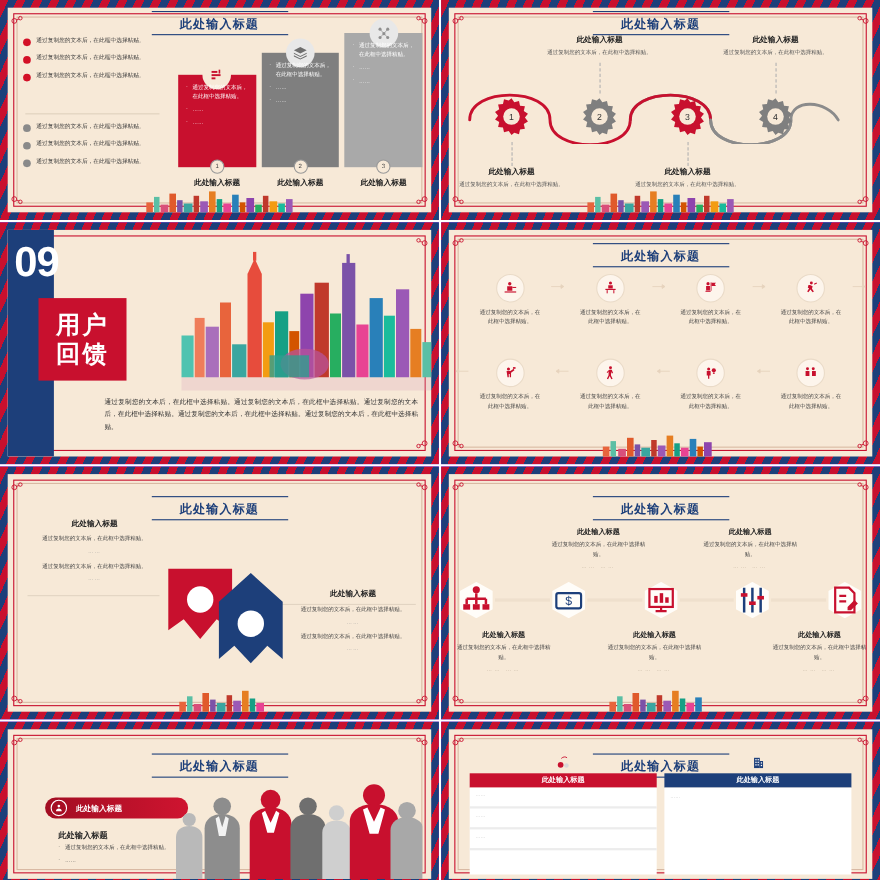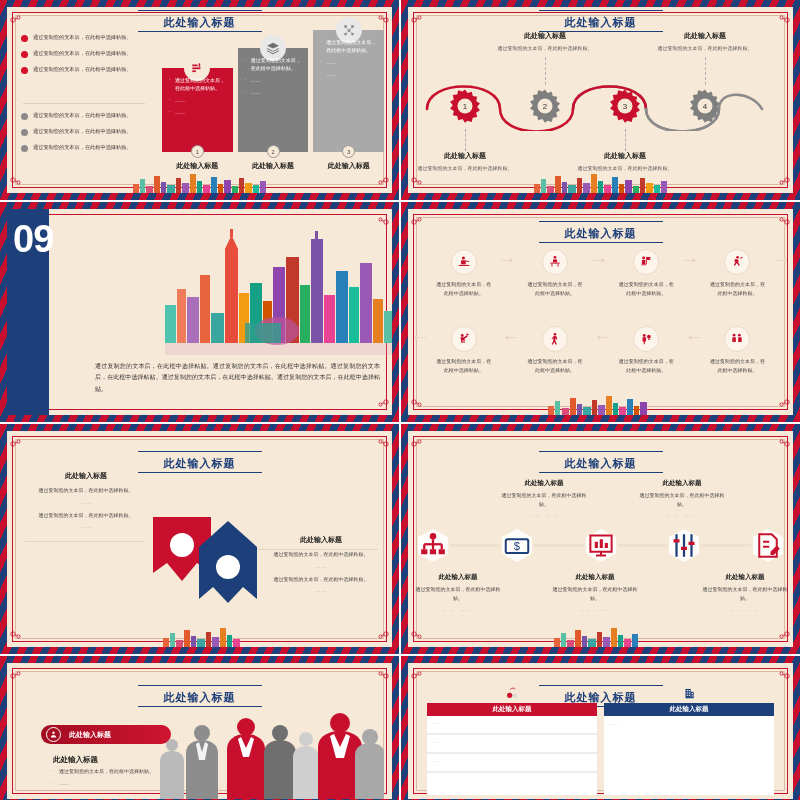--- a/index.html
+++ b/index.html
@@ -435,20 +435,24 @@
       <div class="orn br"><svg viewBox="0 0 14 10">
             <g fill="none" stroke="#c8102e" stroke-width=".8">
               <circle cx="4" cy="7" r="2.2"></circle>
               <circle cx="9.5" cy="4.5" r="1.6"></circle>
               <path d="M6 6 Q8 6 8.4 5"></path>
             </g>
           </svg></div>
 
       <div class="s3-band"></div>
       <div class="s3-num">09</div>
+      <div class="s3-red">
+        <span>用户</span>
+        <span>回馈</span>
+      </div>
 
       <svg class="s3-city" viewBox="0 0 240 130" preserveAspectRatio="xMidYMax meet">
         <g>
           <rect x="8" y="78" width="11" height="38" fill="#4fc3b0"></rect>
           <rect x="20" y="62" width="9" height="54" fill="#ef7d5a"></rect>
           <rect x="30" y="70" width="12" height="46" fill="#9b59b6" opacity=".85"></rect>
           <rect x="43" y="48" width="10" height="68" fill="#e8643c"></rect>
           <rect x="54" y="86" width="13" height="30" fill="#3aa6a0"></rect>
           <rect x="68" y="22" width="13" height="94" fill="#e74c3c"></rect>
           <polygon points="74.5,8 81,22 68,22" fill="#e74c3c"></polygon>

